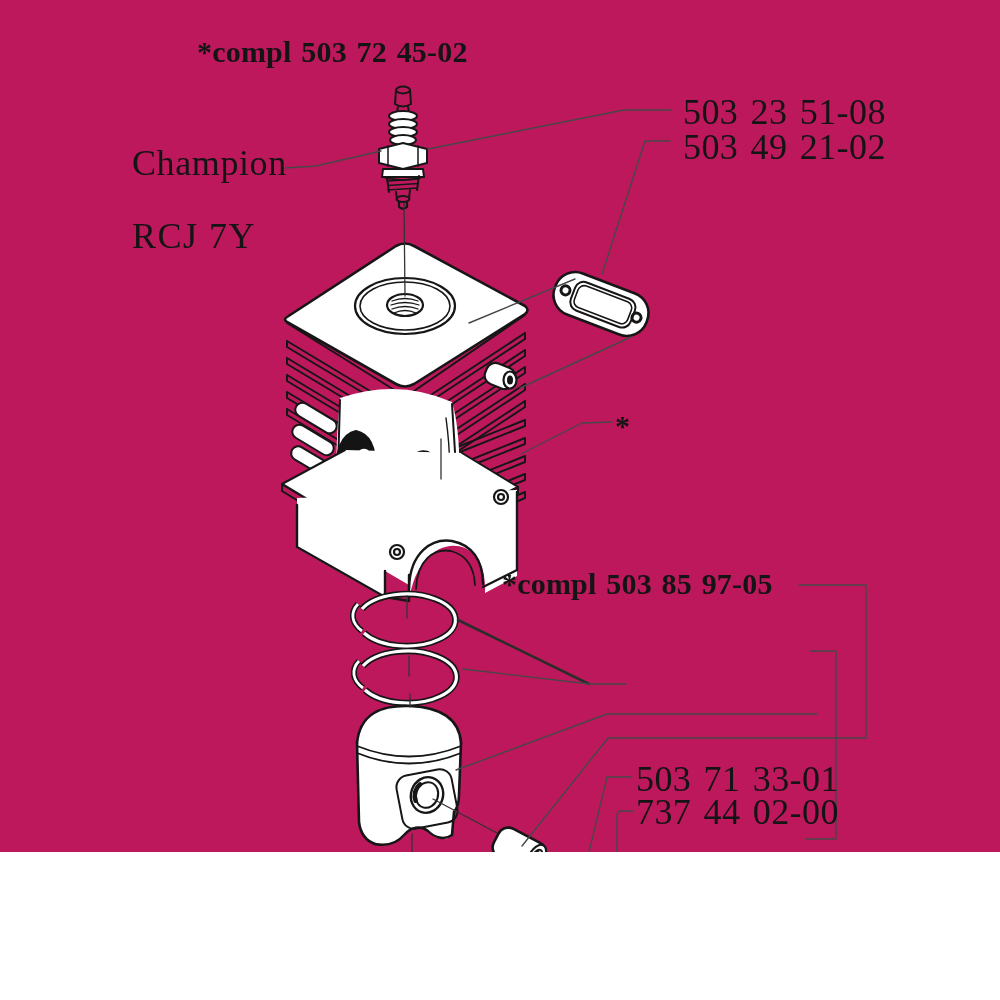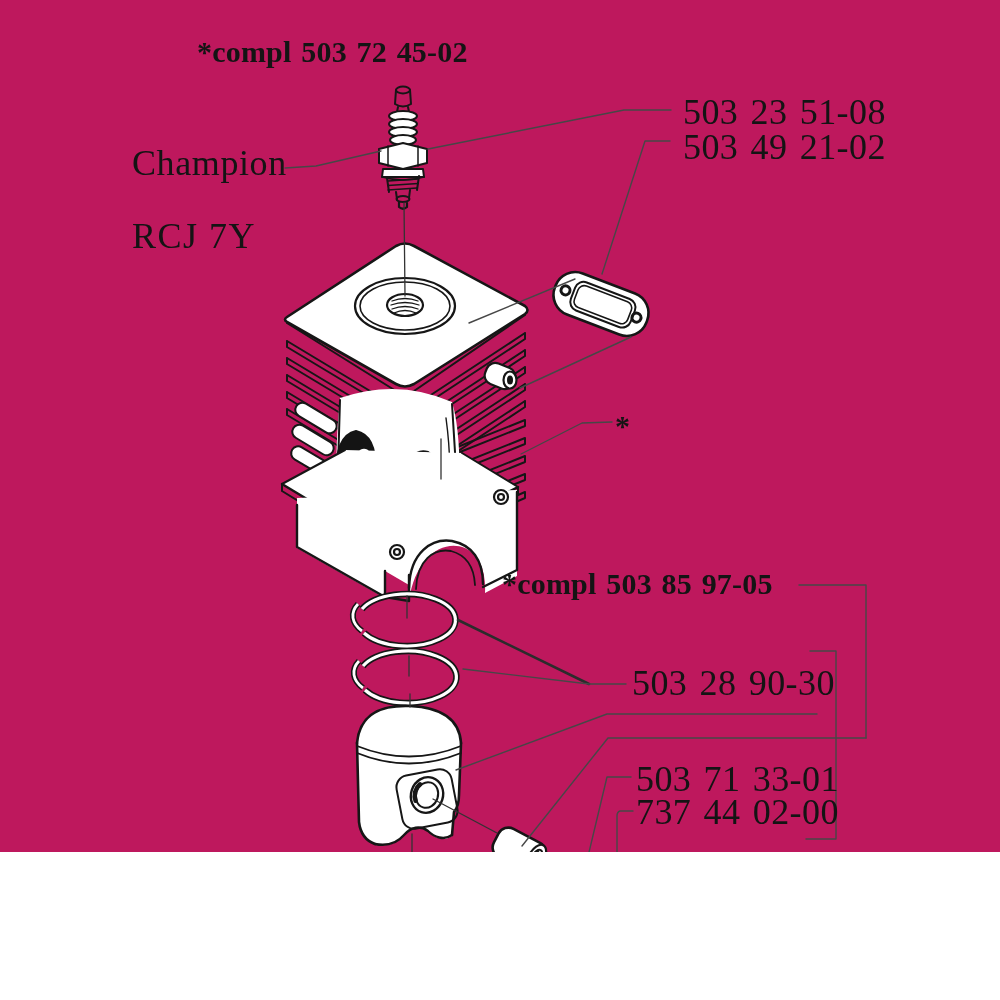--- a/index.html
+++ b/index.html
@@ -223,19 +223,18 @@
   <div class="lbl partno" style="left:683px;top:129px;">503 49 21-02</div>
 
   <div class="lbl brand" style="left:132px;top:145px;">Champion</div>
 
   <div class="lbl brand" style="left:132px;top:179px;letter-spacing:1.5px;margin-top:39px;">RCJ 7Y</div>
 
   <div class="lbl star" style="left:615px;top:410px;">*</div>
 
   <div class="lbl bold-title" style="left:502px;top:568px;">*compl 503 85 97-05</div>
 
-  <div class="lbl partno" style="left:632px;top:665px;">503 28 90-30</div>
 
   <div class="lbl partno" style="left:636px;top:761px;">503 71 33-01</div>
 
   <div class="lbl partno" style="left:636px;top:794px;">737 44 02-00</div>
 
 </div>
 
 </body></html>

